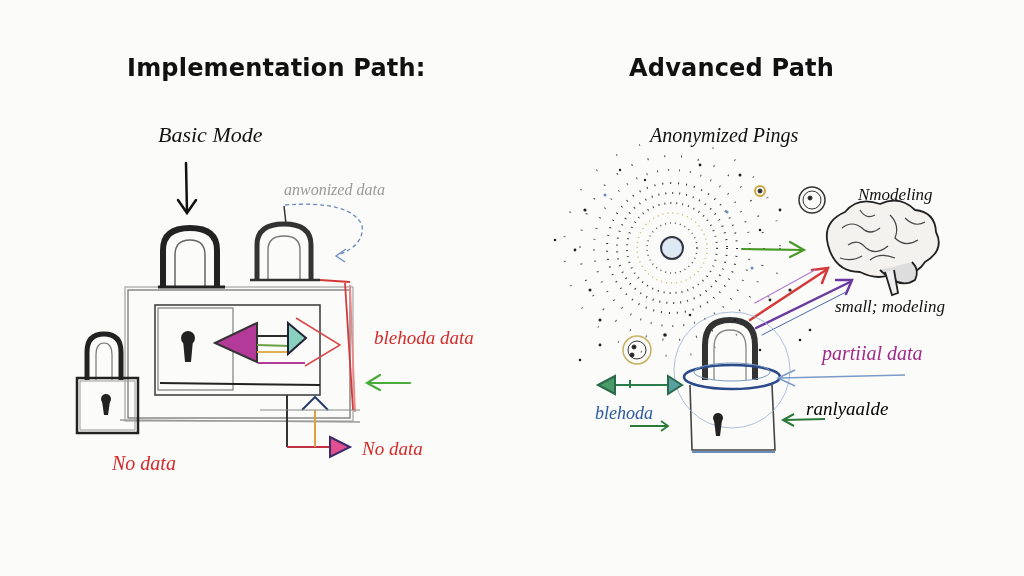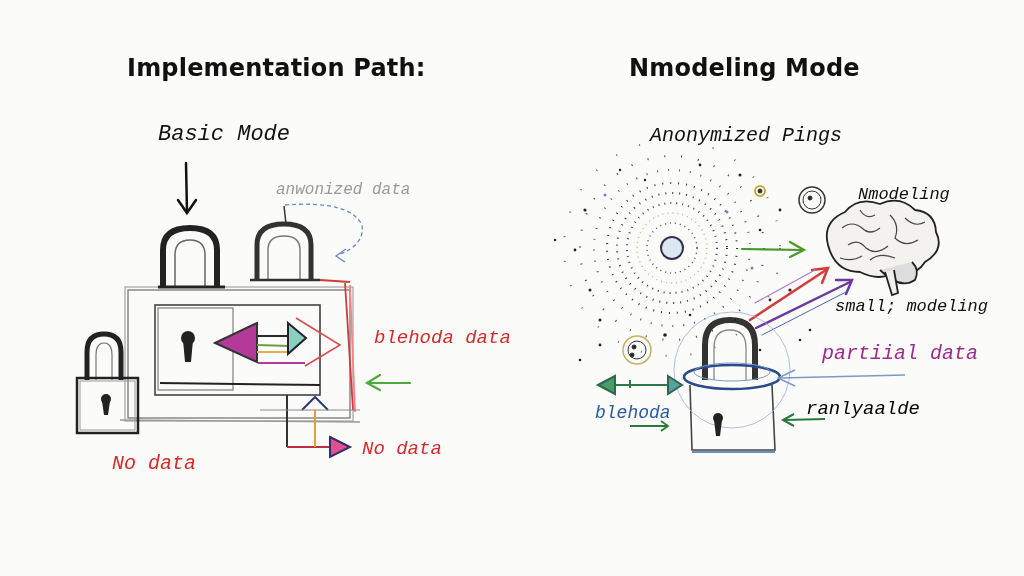--- a/index.html
+++ b/index.html
@@ -1,20 +1,20 @@
 <!DOCTYPE html>
 <html><head>
 <meta charset="utf-8">
 <style>
   html, body { margin:0; padding:0; }
   body { width:1024px; height:576px; background:#fbfbfa; position:relative; overflow:hidden;
          font-family:"DejaVu Sans", sans-serif; }
   .abs { position:absolute; white-space:nowrap; }
   .title { font-family:"DejaVu Sans", sans-serif; font-size:24px; color:#111; letter-spacing:0.2px;font-weight:bold; }
-  .hand { font-family:Liberation Mono, monospace; font-style:italic; }
+  .hand { font-family:Liberation Serif, serif; font-style:italic; }
   svg.canvas { position:absolute; left:0; top:0; }
 </style>
 </head>
 <body>
 
 <svg class="canvas" width="1024" height="576" viewBox="0 0 1024 576">
 
   <g stroke="#111" stroke-width="2.5" fill="none" stroke-linecap="round">
     <line x1="186" y1="163" x2="187" y2="212"></line>
     <polyline points="178,200 187,213 196,200"></polyline>
@@ -207,24 +207,24 @@
       <circle cx="735" cy="320" r="1.2"></circle>
       <circle cx="645" cy="180" r="1.2"></circle>
     <circle cx="727" cy="212" r="1.5" fill="#6a8ac0"></circle>
       <circle cx="605" cy="195" r="1.5" fill="#6a8ac0"></circle>
     <circle cx="752" cy="268" r="1.5" fill="#6a8ac0"></circle>
   </g>
 </svg>
 
 <div class="abs title" style="left:127px;top:54px;">Implementation Path:</div>
 <div class="abs hand" style="left:158px;top:122px;font-size:22px;color:#111;">Basic Mode</div>
-<div class="abs hand" style="left:276px;top:181px;font-size:16px;color:#999;">anwonized data</div>
+<div class="abs hand" style="left:284px;top:181px;font-size:16px;color:#999;">anwonized data</div>
 <div class="abs hand" style="left:374px;top:327px;font-size:19px;color:#d42a2a;">blehoda data</div>
 <div class="abs hand" style="left:362px;top:438px;font-size:19px;color:#d42a2a;">No data</div>
 <div class="abs hand" style="left:112px;top:452px;font-size:20px;color:#d42a2a;">No data</div>
 
-<div class="abs title" style="left:629px;top:54px;">Nmodeling Mode</div>
+<div class="abs title" style="left:629px;top:54px;">Advanced Path</div>
 <div class="abs hand" style="left:650px;top:124px;font-size:20px;color:#111;">Anonymized Pings</div>
 <div class="abs hand" style="left:858px;top:185px;font-size:17px;color:#111;">Nmodeling</div>
 <div class="abs hand" style="left:835px;top:297px;font-size:17px;color:#111;text-align:center;">small; modeling</div>
 <div class="abs hand" style="left:822px;top:342px;font-size:20px;color:#a02a8a;">partiial data</div>
 <div class="abs hand" style="left:595px;top:403px;font-size:18px;color:#2a5aa0;text-align:right;">blehoda</div>
 <div class="abs hand" style="left:806px;top:398px;font-size:19px;color:#000000;">ranlyaalde</div>
 
 </body></html>

